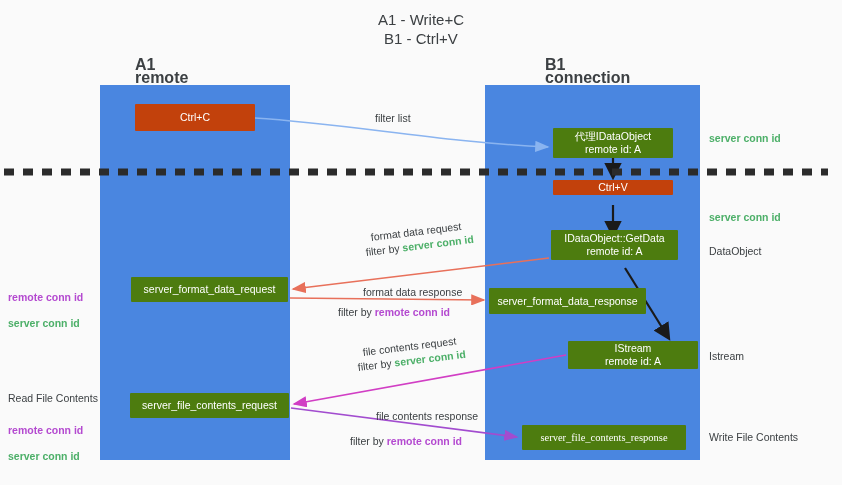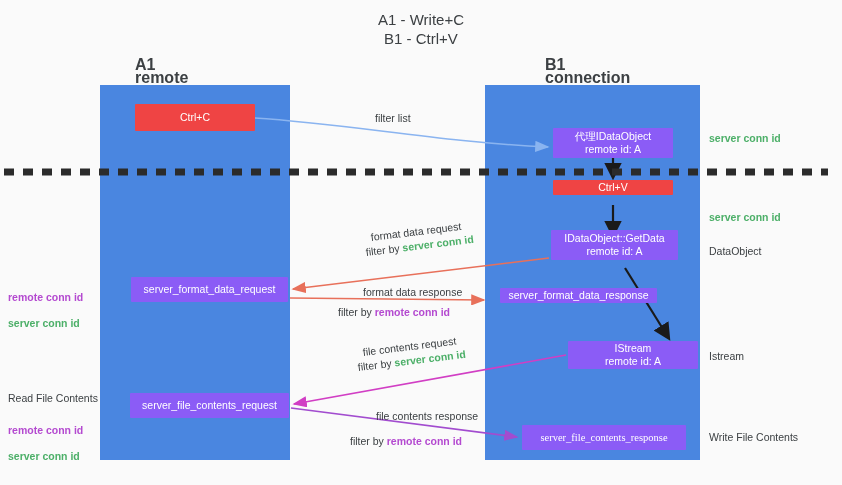--- a/index.html
+++ b/index.html
@@ -37,30 +37,30 @@
   #lane-b1{left:485px;top:85px;width:215px;height:375px;}
 
   
   .node{
     box-sizing:border-box;
     display:flex;flex-direction:column;align-items:center;justify-content:center;
     color:#ffffff;font-size:10.5px;line-height:13px;text-align:center;
     white-space:pre-line;
     border-radius:1px;
   }
-  .node.green{background:#ef4444;}
-  .node.orange{background:#8b5cf6;}
+  .node.green{background:#c2410c;}
+  .node.orange{background:#4d7c0f;}
 
   #n-ctrlc{left:135px;top:104px;width:120px;height:27px;}
   #n-proxy{left:553px;top:128px;width:120px;height:30px;}
   #n-ctrlv{left:553px;top:180px;width:120px;height:15px;}
   #n-getdata{left:551px;top:230px;width:127px;height:30px;}
   #n-istream{left:568px;top:341px;width:130px;height:28px;}
   #n-fmtreq{left:131px;top:277px;width:157px;height:25px;}
-  #n-fmtresp{left:500px;top:288px;width:157px;height:15px;}
+  #n-fmtresp{left:489px;top:288px;width:157px;height:26px;}
   #n-filereq{left:130px;top:393px;width:159px;height:25px;}
   #n-fileresp{left:522px;top:425px;width:164px;height:25px;font-family:Liberation Serif, serif;}
 
   
   .ann{font-size:10.5px;line-height:13px;white-space:pre-line;}
   .green-txt{color:#4caf68;font-weight:bold;}
   .purple-txt{color:#b44ad0;font-weight:bold;}
   .plain-txt{color:#3c4043;}
 
   #ann-serv1{left:709px;top:132px;}

